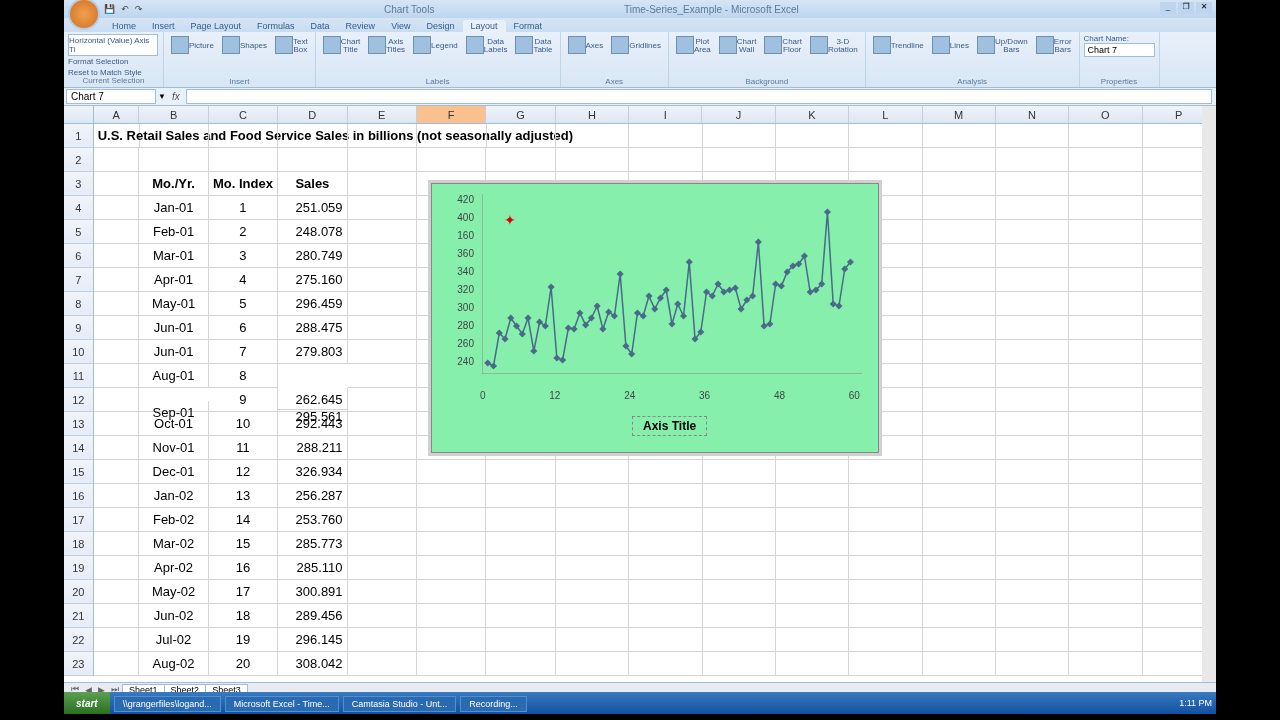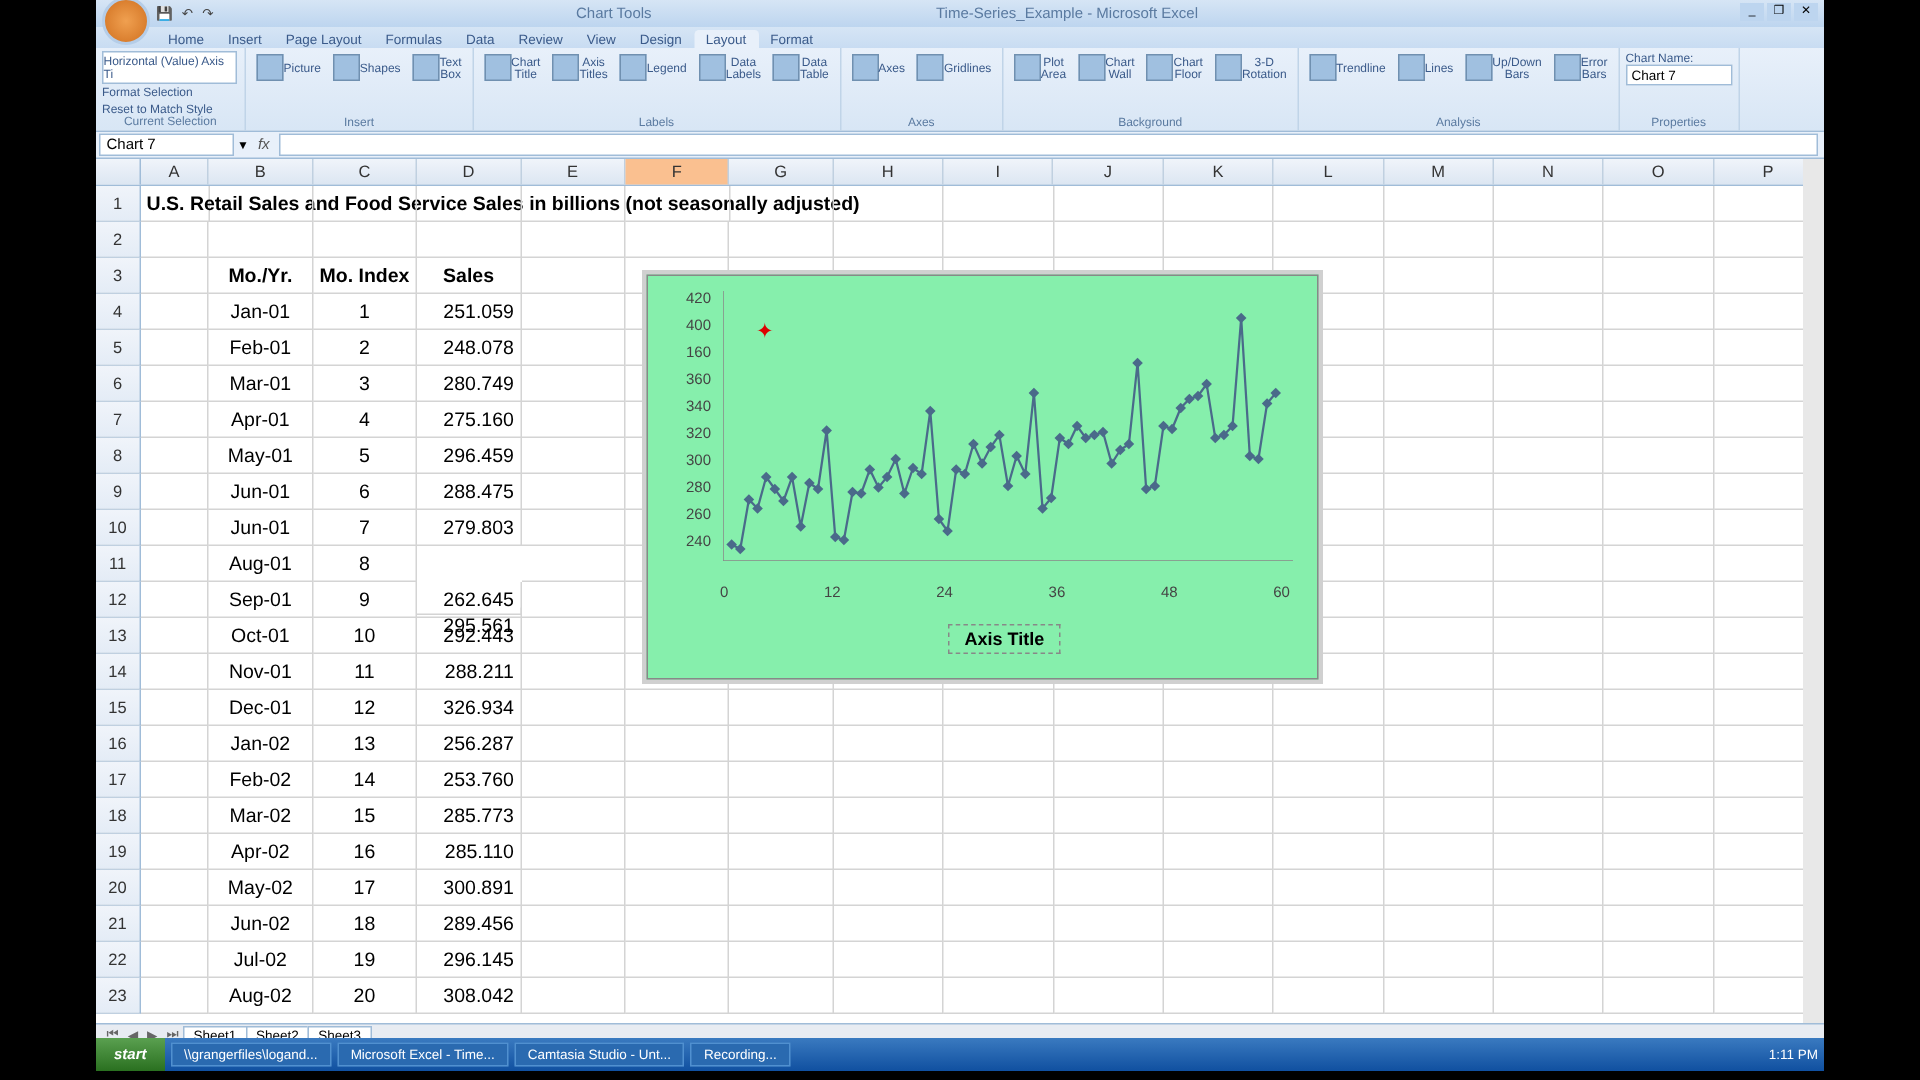--- a/index.html
+++ b/index.html
@@ -439,21 +439,21 @@
           <div class="cell" style="width: 74px;"></div>
           <div class="cell" style="width: 74px;"></div>
           <div class="cell" style="width: 74px;"></div>
           <div class="cell" style="width: 74px;"></div>
           <div class="cell" style="width: 74px;"></div>
           <div class="cell" style="width: 74px;"></div>
         </div>
         <div class="row">
           <div class="row-h">12</div>
           <div class="cell" style="width: 46px;"></div>
-          <div class="cell center" style="width: 70px;">Sep-01</div>
+          <div class="cell center" style="width: 70px; margin-top: 13px;">Sep-01</div>
           <div class="cell center" style="width: 70px;">9</div>
           <div class="cell right" style="width: 70px;">262.645</div>
           <div class="cell" style="width: 70px;"></div>
           <div class="cell" style="width: 70px;"></div>
           <div class="cell" style="width: 70px;"></div>
           <div class="cell" style="width: 74px;"></div>
           <div class="cell" style="width: 74px;"></div>
           <div class="cell" style="width: 74px;"></div>
           <div class="cell" style="width: 74px;"></div>
           <div class="cell" style="width: 74px;"></div>

